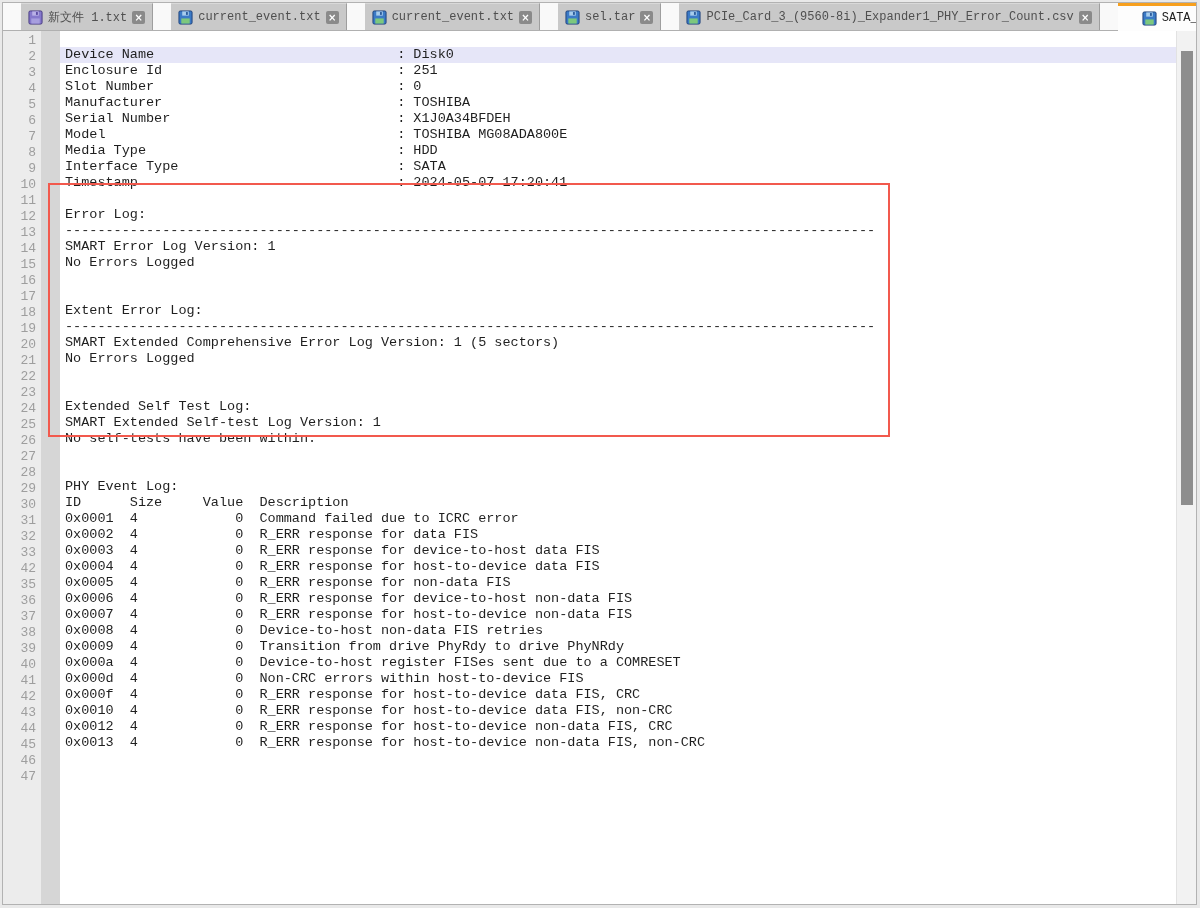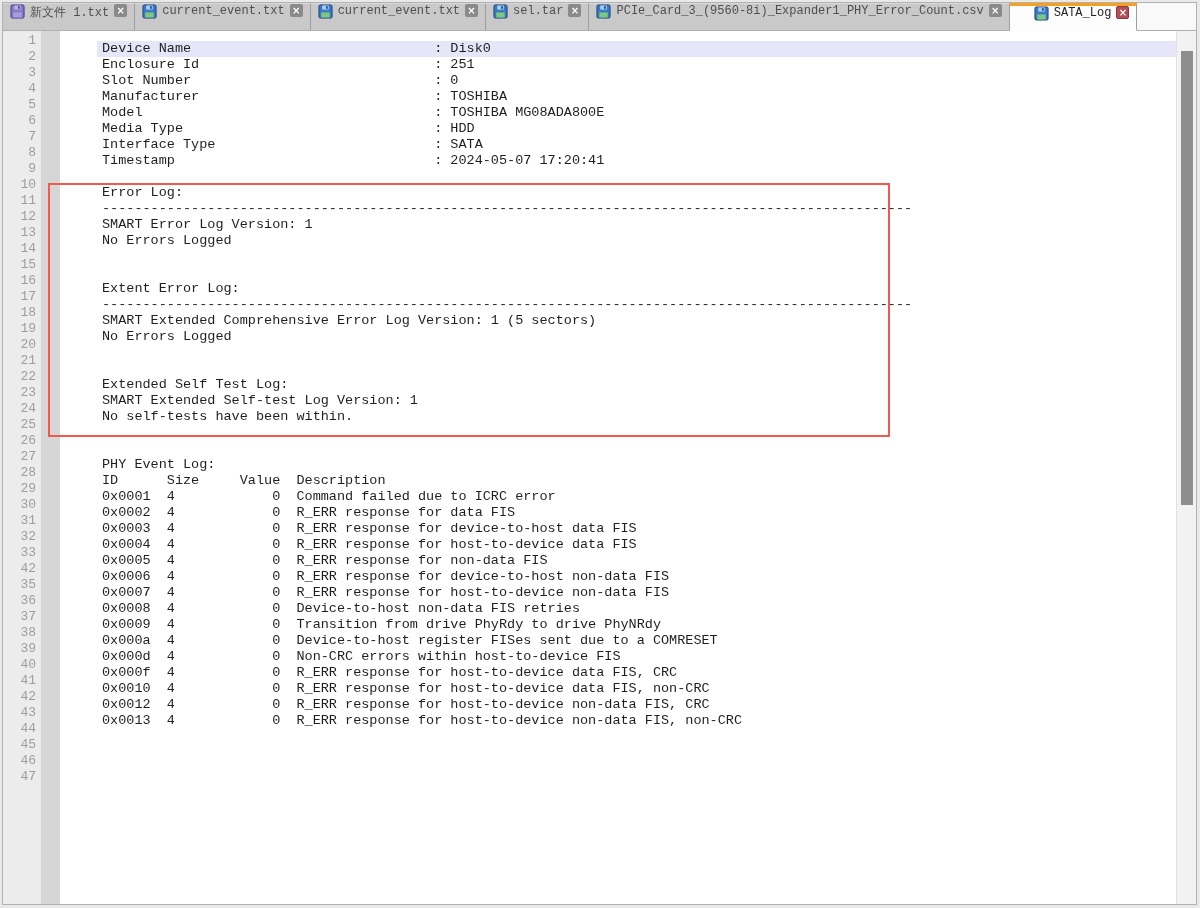--- a/index.html
+++ b/index.html
@@ -3,43 +3,43 @@
 <meta charset="utf-8">
 <style>
   * { margin:0; padding:0; box-sizing:border-box; }
   html,body { width:1200px; height:908px; background:#e9e9e9; overflow:hidden;
               font-family:"Liberation Mono","DejaVu Sans Mono",monospace; }
   .window { position:absolute; left:2px; top:2px; width:1195px; height:903px;
             border:1px solid #b2b2b2; background:#ffffff; overflow:hidden; }
 
   
   .tabbar { display:flex; height:28px; background:#f9f9f9; border-bottom:1px solid #b0b0b0; }
-  .tab { display:flex; gap:5px; padding:0 7px;
+  .tab { display:flex; align-items:center; gap:5px; padding:0 7px;
          background:#c9c9c9; border-right:1px solid #9e9e9e; border-top:1px solid #d9d9d9;
-         font-size:12px; color:#4f4f4f; white-space:nowrap; cursor:default; }
+         font-size:12px; color:#4f4f4f; white-space:nowrap; cursor:default;margin-left:18px; }
   .tab.active { position:relative; background:#fdfdfd; color:#222;
                 border-top:3px solid #f7a01e; margin-bottom:-1px; border-bottom:1px solid #fdfdfd;padding-left:24px; }
   .tab .floppy { width:15px; height:15px; flex:0 0 auto; }
   .tab .floppy svg { display:block; }
   .fd-blue  .fbody{fill:#3b7ac6;stroke:#1d3f77;stroke-width:1}
   .fd-blue  .fshutter{fill:#a8cdec} .fd-blue .fslot{fill:#2a5a9a} .fd-blue .flabel{fill:#7dc87d}
   .fd-purple .fbody{fill:#8679cc;stroke:#43357f;stroke-width:1}
   .fd-purple .fshutter{fill:#b9b1e6} .fd-purple .fslot{fill:#5a4aa0} .fd-purple .flabel{fill:#a79ede}
   .tab .close { width:13px; height:13px; border-radius:2px; background:#8a8a8a; color:#fff;
                 font-size:10px; line-height:13px; text-align:center;
                 font-family:"DejaVu Sans",sans-serif; font-weight:bold; }
   .tab.active .close { background:#b34d58; border:1px solid #8a3942; line-height:11px; }
   .tabfill { flex:1; background:#f9f9f9; }
 
   
   .editor { position:relative; display:flex; height:874px; background:#fff; }
   .gutter { width:38px; background:#ececec; padding-top:2px; text-align:right; }
   .gutter .ln { height:16px; line-height:16px; font-size:13px; color:#9e9e9e; padding-right:5px; }
   .foldmargin { width:19px; background:#d6d6d6; }
-  .textcol { flex:1; padding-top:10px; overflow:hidden;margin-left:37px; }
+  .textcol { flex:1; padding-top:16px; overflow:hidden; }
   .line { height:16px; line-height:16px; font-size:13.5px; color:#1f1f1f; white-space:pre;
           padding-left:5px; }
   .line.current { background:#e6e6f8; }
 
   .annotation { position:absolute; left:45px; top:152px; width:842px; height:254px;
                 border:2px solid #f2594d; pointer-events:none; }
 
   .vscroll { width:20px; background:#f2f2f2; border-left:1px solid #e2e2e2; position:relative; }
   .vscroll .thumb { position:absolute; left:4px; top:20px; width:12px; height:454px; background:#8e8e8e; }
 </style>
@@ -173,20 +173,21 @@
         <div class="ln">45</div>
         <div class="ln">46</div>
         <div class="ln">47</div>
       </div>
     <div class="foldmargin"></div>
     <div class="textcol" id="textcol">
         <div class="line current">Device Name                              : Disk0</div>
         <div class="line">Enclosure Id                             : 251</div>
         <div class="line">Slot Number                              : 0</div>
         <div class="line">Manufacturer                             : TOSHIBA</div>
+        <div class="line">Serial Number                            : X1J0A34BFDEH</div>
         <div class="line">Model                                    : TOSHIBA MG08ADA800E</div>
         <div class="line">Media Type                               : HDD</div>
         <div class="line">Interface Type                           : SATA</div>
         <div class="line">Timestamp                                : 2024-05-07 17:20:41</div>
         <div class="line"></div>
         <div class="line">Error Log:</div>
         <div class="line">----------------------------------------------------------------------------------------------------</div>
         <div class="line">SMART Error Log Version: 1</div>
         <div class="line">No Errors Logged</div>
         <div class="line"></div>

